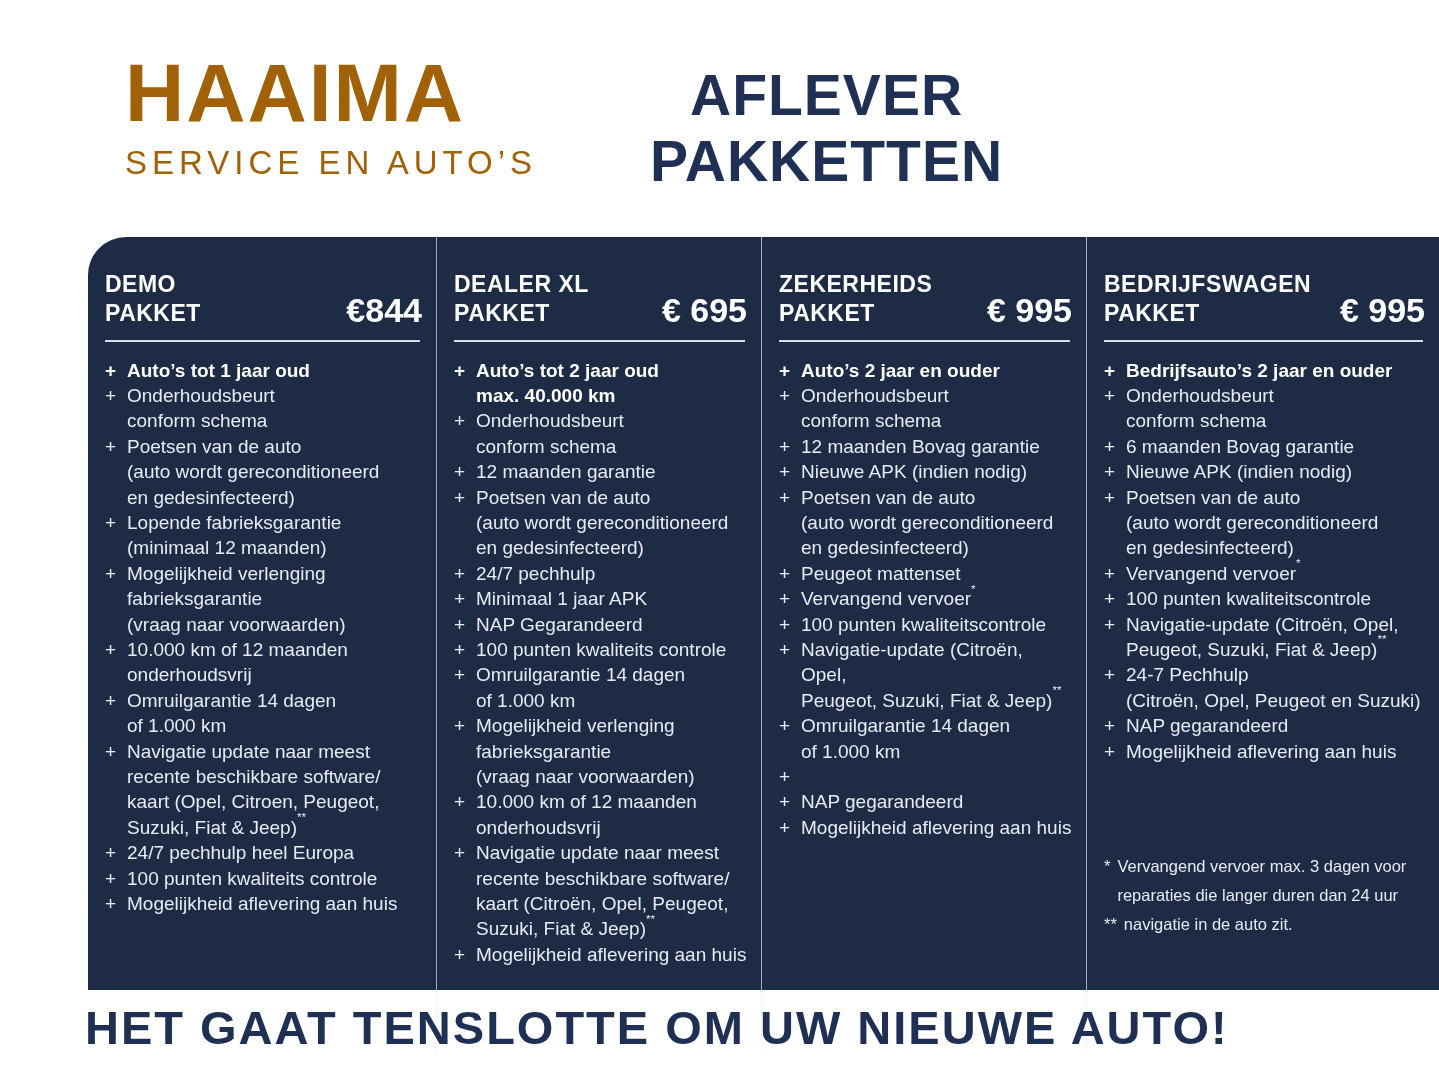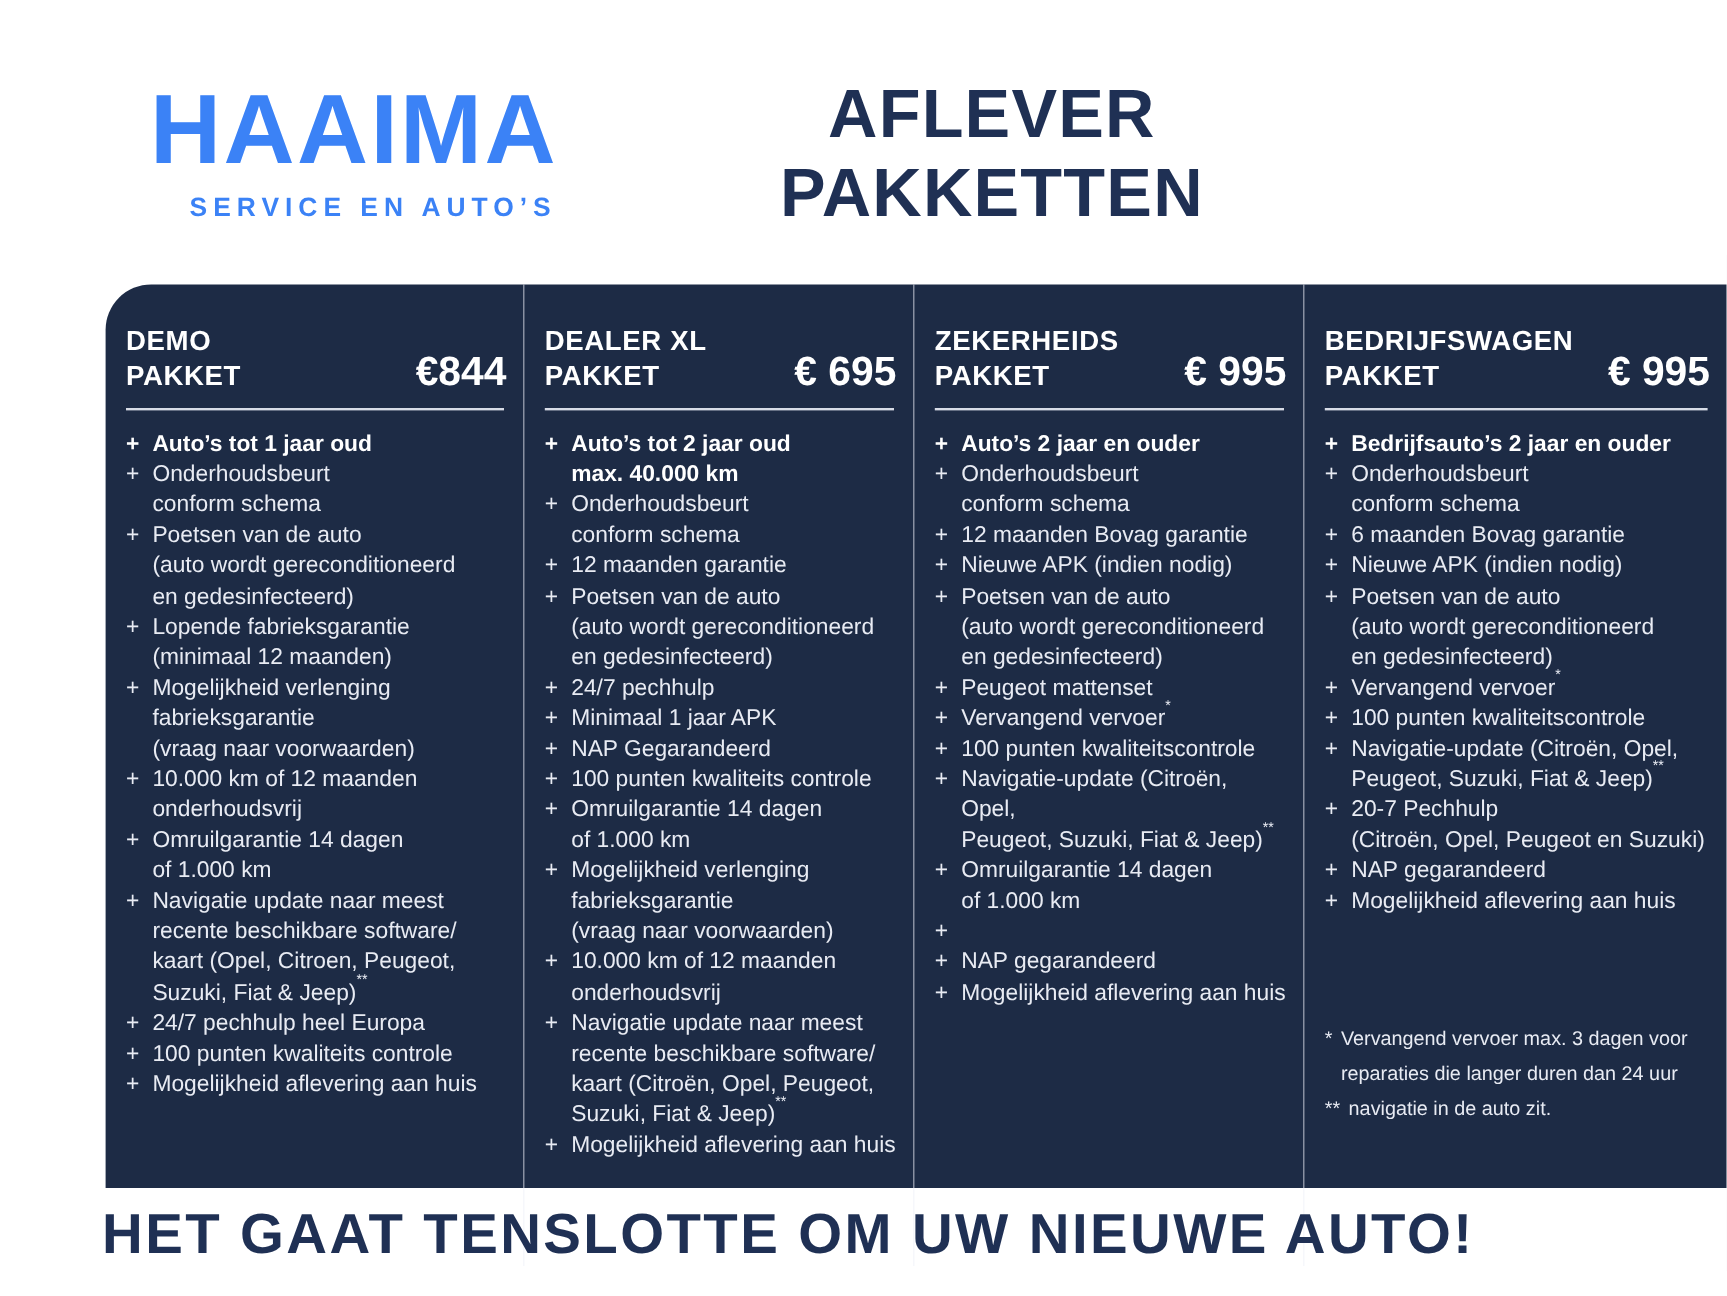--- a/index.html
+++ b/index.html
@@ -1,23 +1,23 @@
 <!DOCTYPE html>
 <html><head>
 <meta charset="utf-8">
 <style>
   html,body{margin:0;padding:0;background:#ffffff;}
   .page{
     position:relative;width:1439px;height:1080px;background:#ffffff;
     font-family:"Liberation Sans", sans-serif;overflow:hidden;
   }
   
-  .brand{position:absolute;left:125px;top:68px;color:#3b82f6;}
+  .brand{position:absolute;left:125px;top:52px;color:#a16207;}
   .brand-name{font-size:82px;font-weight:bold;line-height:1;letter-spacing:2px;}
-  .brand-tagline{font-size:22px;font-weight:700;letter-spacing:5px;margin-top:10px;margin-left:33px;}
+  .brand-tagline{font-size:33px;font-weight:400;letter-spacing:5px;margin-top:10px;}
   .page-title{
     position:absolute;left:650px;top:62px;margin:0;color:#1f3054;
     font-size:57px;font-weight:bold;line-height:1.16;letter-spacing:1px;text-align:center;
   }
   .page-title span{display:block;}
   
   .panel{
     position:absolute;left:88px;top:237px;width:1351px;height:753px;
     background:#1d2b45;border-radius:38px 0 0 0;
     display:grid;grid-template-columns:348px 325px 325px 1fr;
@@ -406,21 +406,21 @@
           <li class="item">
     <span class="plus">+</span>
     <span class="item-text">
               <span class="ln">Navigatie-update (Citroën, Opel,</span>
               <span class="ln">Peugeot, Suzuki, Fiat &amp; Jeep)<sup>**</sup></span>
             </span>
   </li>
           <li class="item">
     <span class="plus">+</span>
     <span class="item-text">
-              <span class="ln">20-7 Pechhulp</span>
+              <span class="ln">24-7 Pechhulp</span>
               <span class="ln">(Citroën, Opel, Peugeot en Suzuki)</span>
             </span>
   </li>
           <li class="item">
     <span class="plus">+</span>
     <span class="item-text">
               <span class="ln">NAP gegarandeerd</span>
             </span>
   </li>
           <li class="item">

